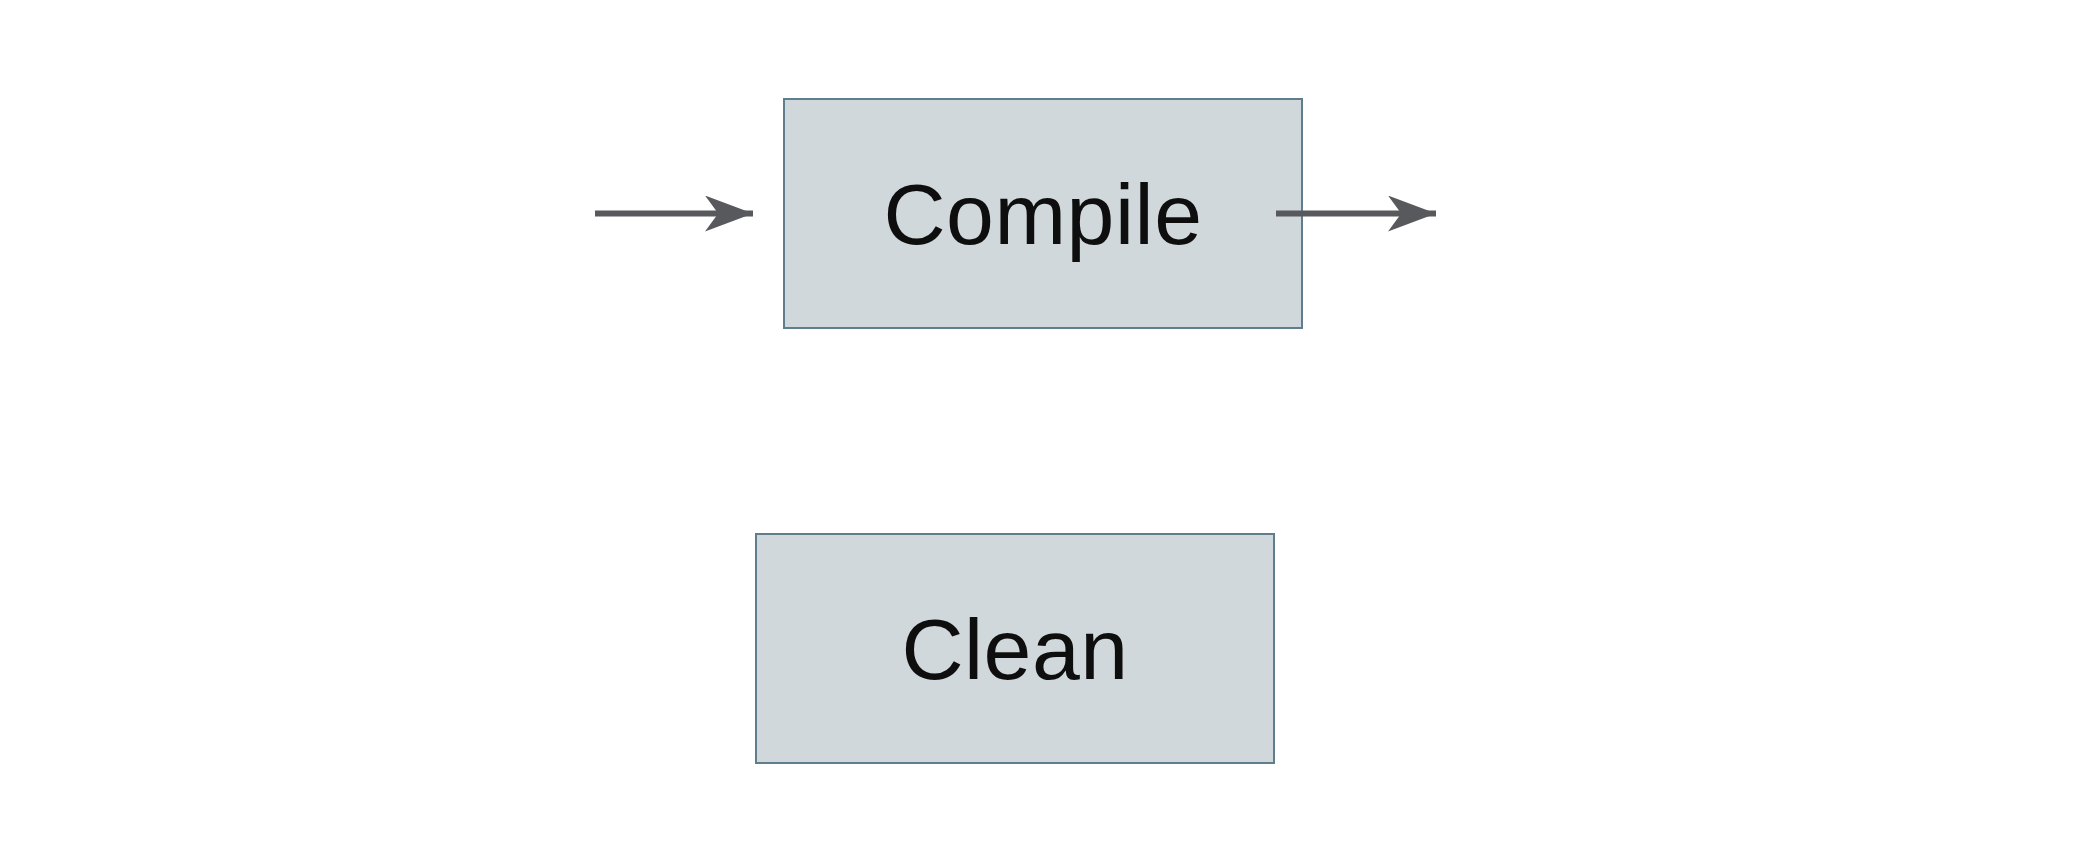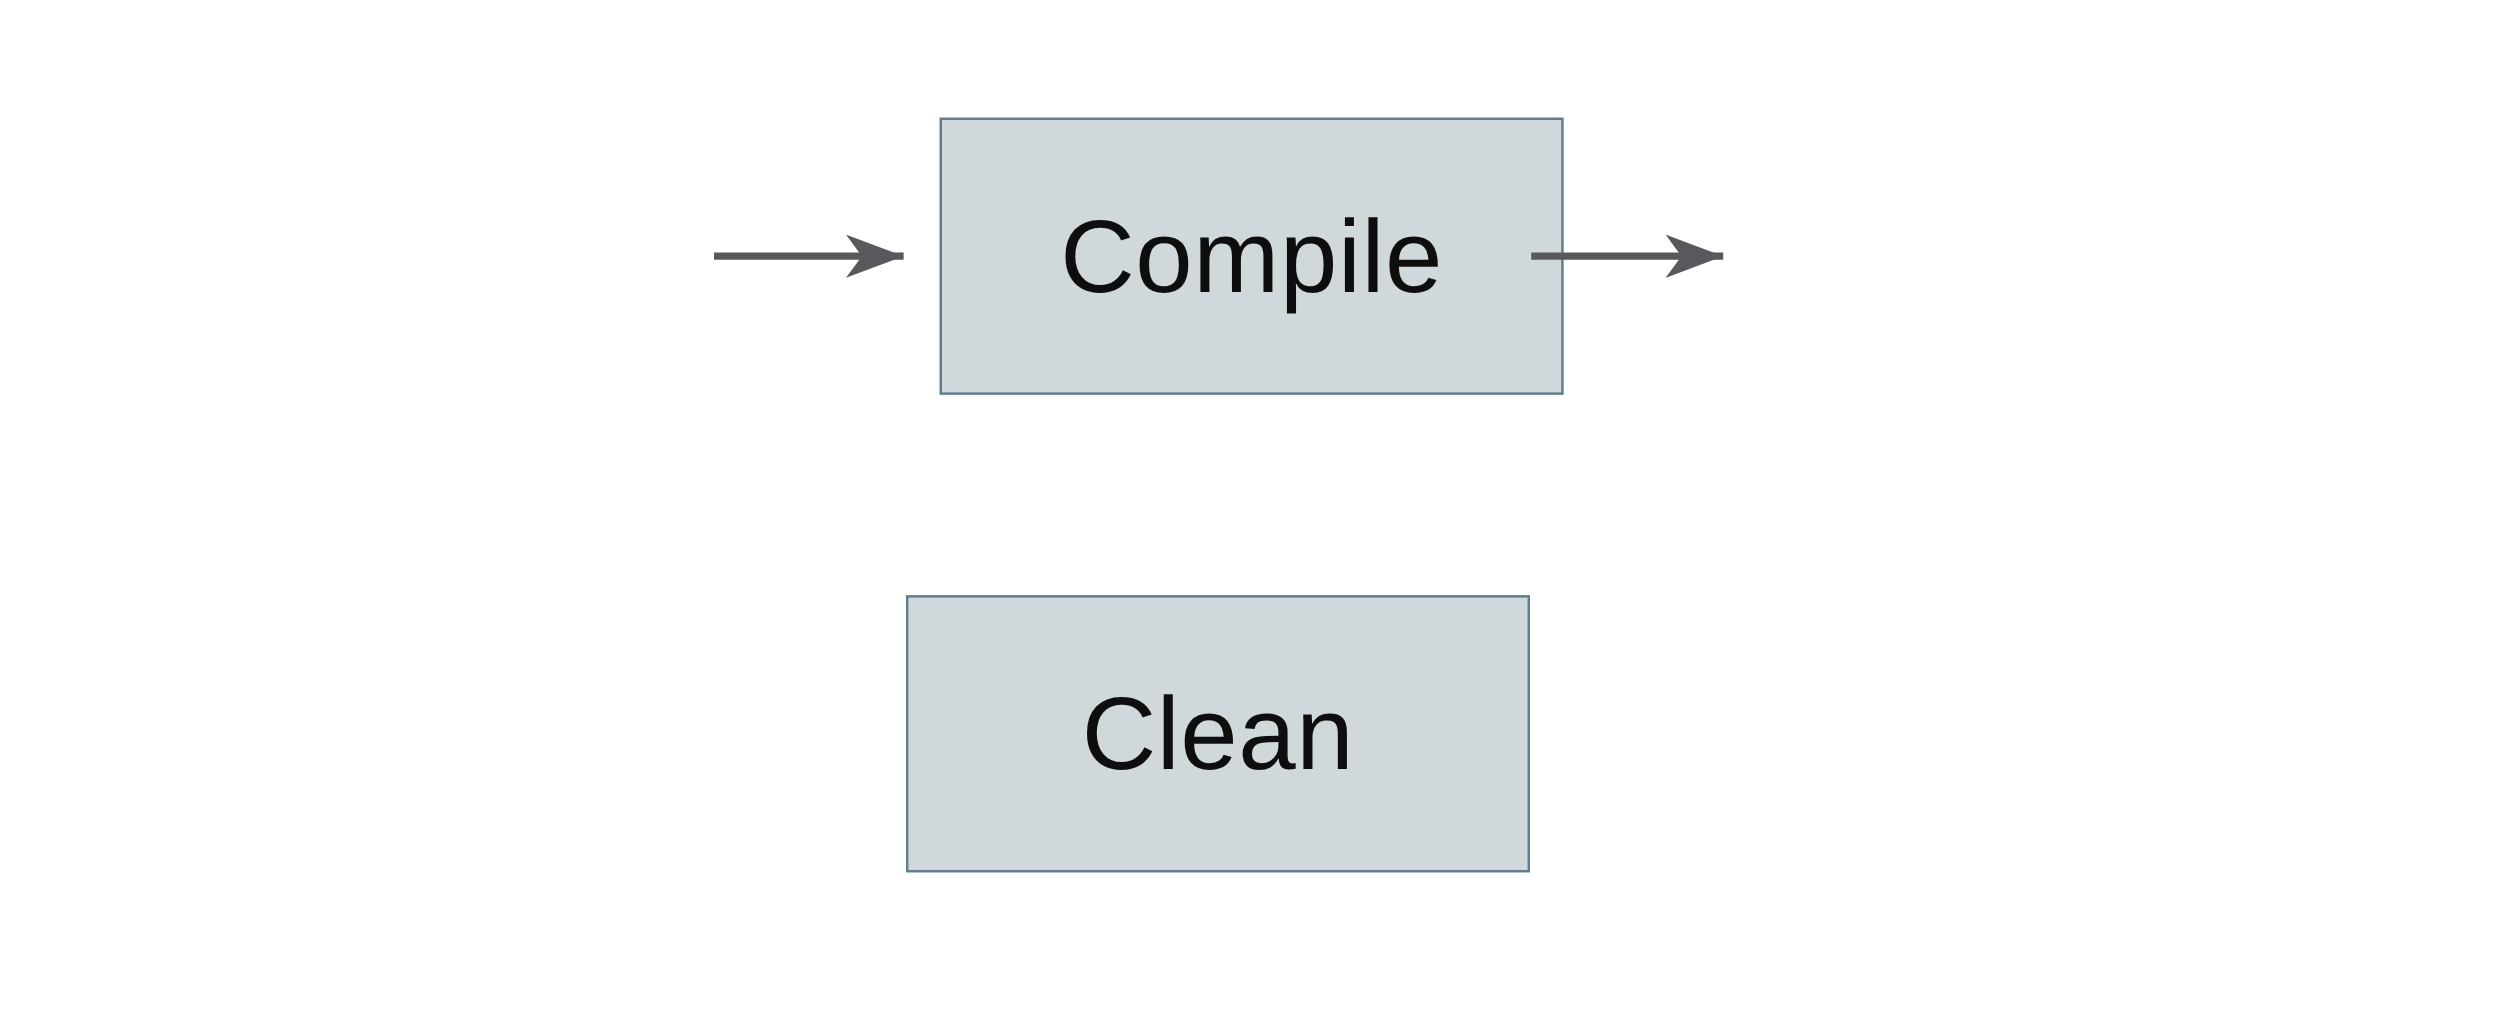--- a/index.html
+++ b/index.html
@@ -30,21 +30,21 @@
     font-size: 86px;
     font-weight: 400;
     letter-spacing: 0.5px;
     color: var(--node-text, #0e0e0e);
     line-height: 1;
     white-space: nowrap;
   }
   .node-dist    { left: 74px;   top: 98px;  }
   .node-compile { left: 755px;  top: 98px; margin-left: 28px;  }
   .node-init    { left: 1438px; top: 98px;  }
-  .node-clean   { left: 755px;  top: 496px; }
+  .node-clean   { left: 755px;  top: 533px; }
   .edges {
     position: absolute;
     left: 0;
     top: 0;
     width: 2078px;
     height: 848px;
     pointer-events: none;
   }
   .edge-line {
     stroke: var(--arrow, #58595c);

